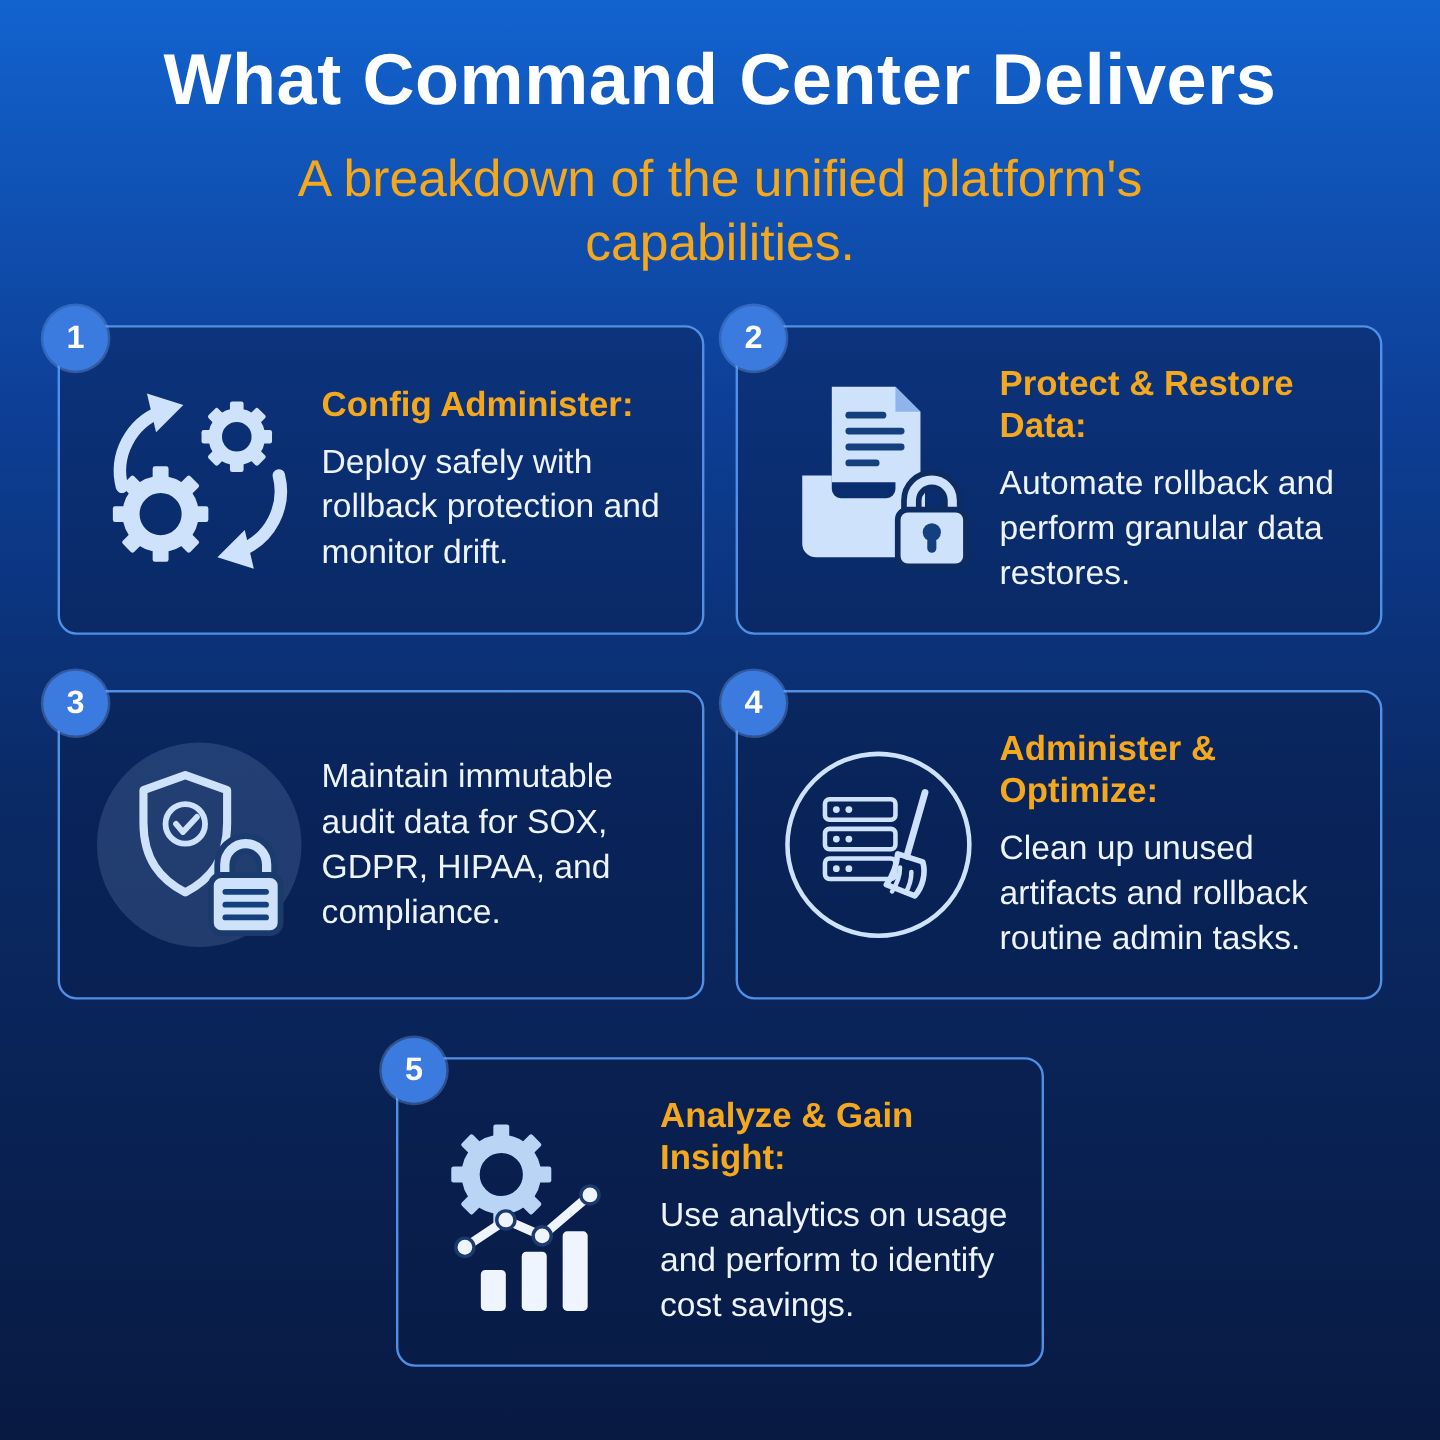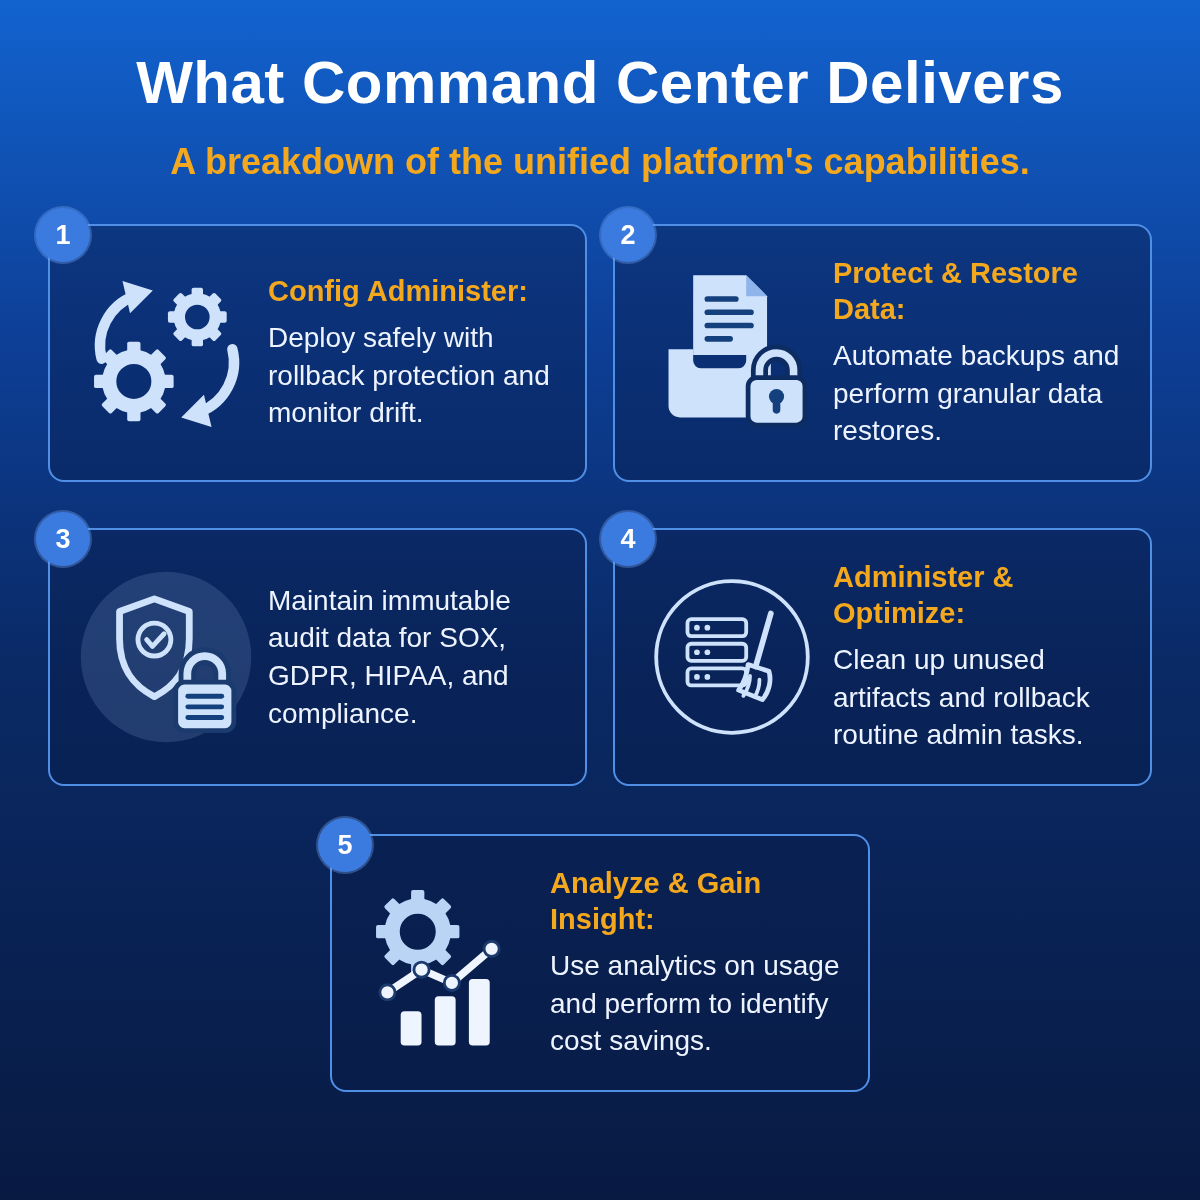--- a/index.html
+++ b/index.html
@@ -6,32 +6,32 @@
   body {
     width: 1200px;
     height: 1200px;
     overflow: hidden;
     background: linear-gradient(180deg, #1263cf 0%, #0d3f97 28%, #0a2a66 55%, #081a42 100%);
     font-family: "Liberation Sans", sans-serif;
     box-sizing: border-box;
   }
   .header { text-align: center; padding-top: 32px; }
   .title {
-    margin: 16px;
+    margin: 0;
     color: #ffffff;
     font-size: 60px;
     font-weight: 800;
     letter-spacing: 0.5px;
   }
   .subtitle {
     margin: 22px auto 0;
     max-width: 900px;
     color: #f4a81d;
-    font-size: 36px;
-    font-weight: 700;
+    font-size: 43px;
+    font-weight: 400;
     line-height: 1.25;
   }
   .grid {
     display: grid;
     grid-template-columns: 1fr 1fr;
     column-gap: 26px;
     row-gap: 46px;
     padding: 40px 48px 0 48px;
   }
   .card {
@@ -184,21 +184,21 @@
         <path d="M28 86 h26 v12 a8 8 0 0 0 8 8 h40 a8 8 0 0 0 8 -8 v-12 h26 v60 a12 12 0 0 1 -12 12 h-84 a12 12 0 0 1 -12 -12 z" fill="#cfe2fb"></path>
         <path d="M124 120 v-12 a18 18 0 0 1 36 0 v12" fill="none" stroke="#0d2d62" stroke-width="18"></path>
         <path d="M124 120 v-12 a18 18 0 0 1 36 0 v12" fill="none" stroke="#cfe2fb" stroke-width="8"></path>
         <rect x="112" y="116" width="60" height="50" rx="9" fill="#cfe2fb" stroke="#0d2d62" stroke-width="5"></rect>
         <circle cx="142" cy="136" r="8" fill="#15407e"></circle>
         <rect x="138" y="140" width="8" height="14" rx="4" fill="#15407e"></rect>
       </svg>
     </div>
     <div class="text-wrap">
       <p class="card-heading">Protect &amp; Restore Data:</p>
-      <p class="card-body">Automate backups and perform granular data restores.</p>
+      <p class="card-body">Automate rollback and perform granular data restores.</p>
     </div>
   </div>
 
   <div class="card">
     <div class="badge">3</div>
     <div class="icon-wrap">
       <svg width="184" height="180" viewBox="0 0 190 184">
         <circle cx="94" cy="92" r="88" fill="rgba(170,200,240,0.16)"></circle>
         <path d="M82 32 l-36 13 v28 c0 32 15 49 36 60 c21 -11 36 -28 36 -60 v-28 z" fill="none" stroke="#cfe2fb" stroke-width="7" stroke-linejoin="round"></path>
         <circle cx="82" cy="74" r="17" fill="none" stroke="#cfe2fb" stroke-width="5"></circle>

